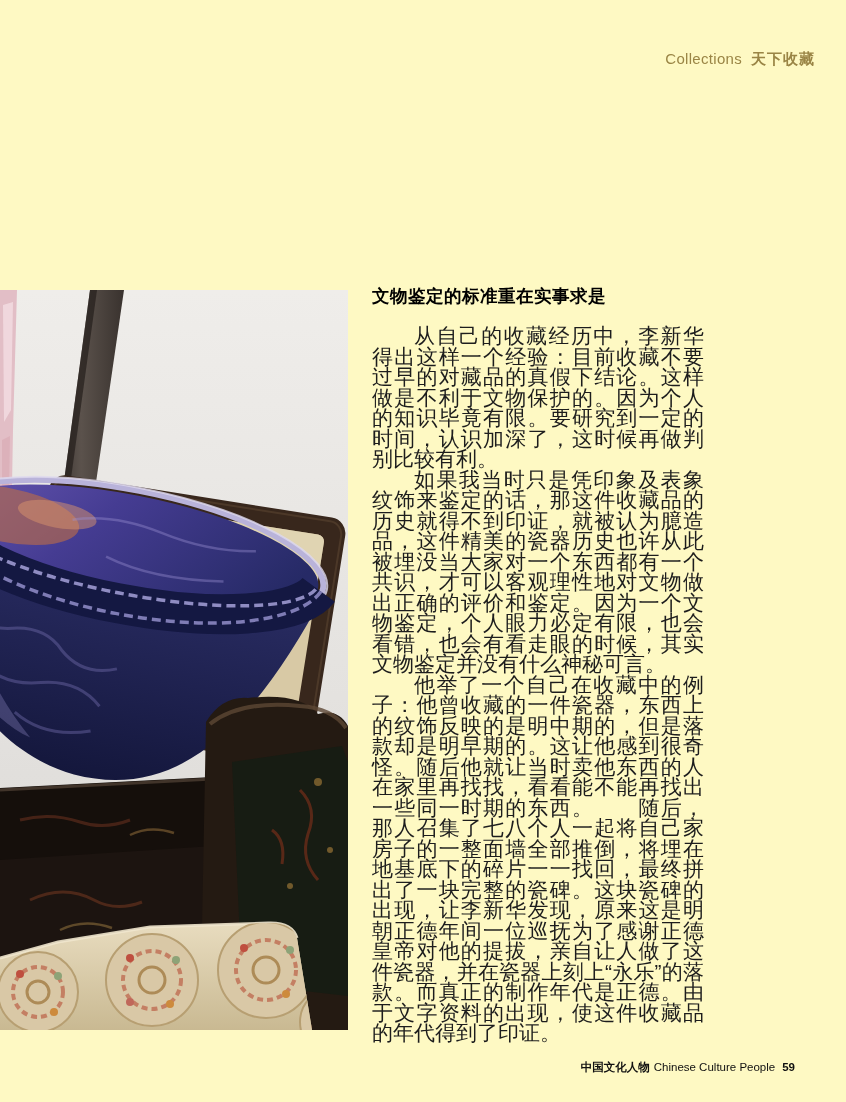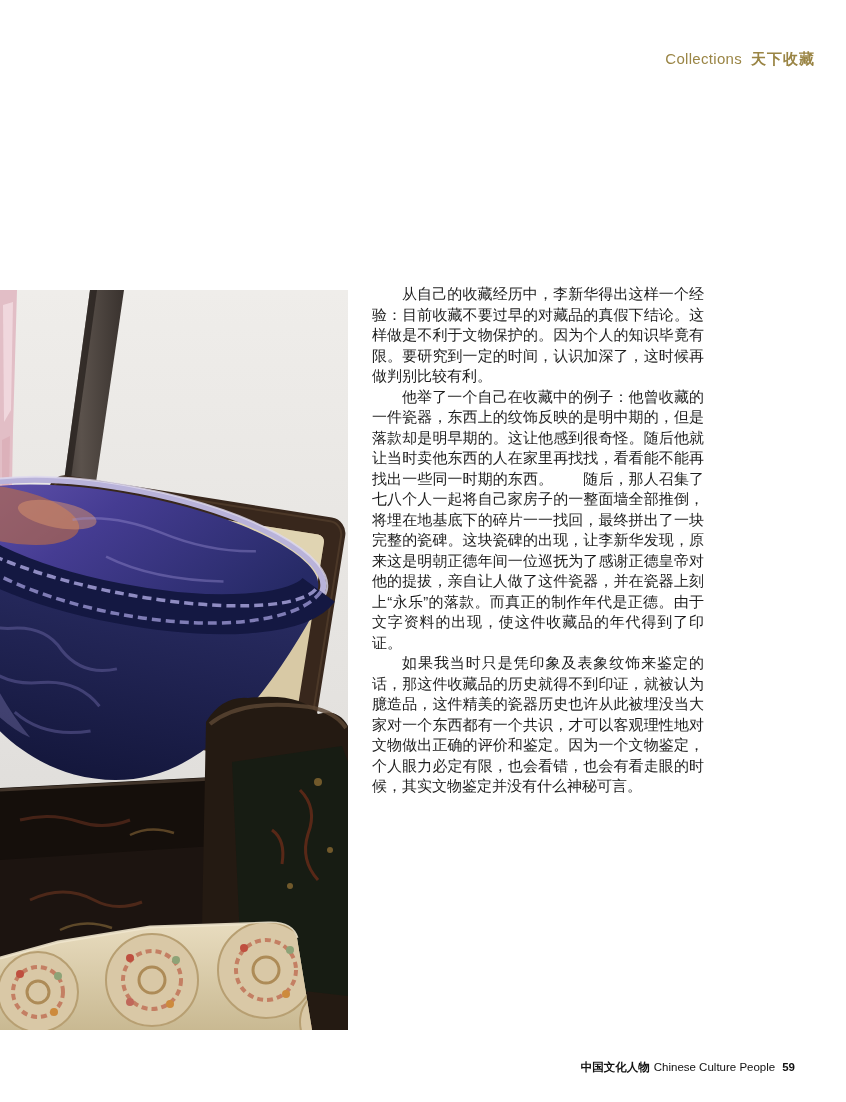--- a/index.html
+++ b/index.html
@@ -1,37 +1,37 @@
 <!DOCTYPE html>
 <html><head>
 <meta charset="utf-8">
 <style>
   html,body{margin:0;padding:0;background:#888;}
   .page{
     position:relative;width:846px;height:1102px;margin:0 auto;
-    background:#ffffff;overflow:hidden;
+    background:#fef9c3;overflow:hidden;
     font-family:"Liberation Sans","DejaVu Sans",sans-serif;
   }
   .header{
     position:absolute;top:50px;right:31px;
     font-size:15px;color:#9a8545;white-space:nowrap;
   }
   .header .h-en{font-weight:normal;letter-spacing:.3px;}
   .header .h-zh{font-weight:bold;margin-left:9px;letter-spacing:1px;}
   .photo{position:absolute;left:0;top:290px;width:348px;height:740px;margin:0;}
   .photo svg{display:block;}
   .article{
     position:absolute;left:372px;top:284px;width:332px;color:#1d1d1d;
   }
   .article h1{
     font-size:17.5px;font-weight:bold;color:#000;
     margin:0 0 18px 0;letter-spacing:.5px;
   }
   .article p{
-    font-size:15px;line-height:20.5px;margin:0;
+    font-size:21px;line-height:20.5px;margin:0;
     text-align:justify;text-indent:2em;
     text-justify:inter-ideograph;
   }
   .footer{
     position:absolute;top:1060px;right:51px;
     font-size:11.5px;color:#101010;white-space:nowrap;margin-left:8px;
   }
   .footer .f-zh{font-weight:bold;}
   .footer .f-en{margin-left:4px;}
   .footer .f-num{font-weight:bold;margin-left:7px;}
@@ -192,22 +192,23 @@
               <circle cx="334" cy="732" r="34" fill="#d9c8a6" stroke="#b79f72" stroke-width="2"></circle>
               <circle cx="334" cy="732" r="21" fill="none" stroke="#c47f63" stroke-width="4" stroke-dasharray="6 4"></circle>
             </g>
           </g>
         </g>
       </g>
     </svg>
   </figure>
 
   <div class="article">
+    <h1>文物鉴定的标准重在实事求是</h1>
     <p>从自己的收藏经历中，李新华得出这样一个经验：目前收藏不要过早的对藏品的真假下结论。这样做是不利于文物保护的。因为个人的知识毕竟有限。要研究到一定的时间，认识加深了，这时候再做判别比较有利。</p>
+    <p>如果我当时只是凭印象及表象纹饰来鉴定的话，那这件收藏品的历史就得不到印证，就被认为臆造品，这件精美的瓷器历史也许从此被埋没当大家对一个东西都有一个共识，才可以客观理性地对文物做出正确的评价和鉴定。因为一个文物鉴定，个人眼力必定有限，也会看错，也会有看走眼的时候，其实文物鉴定并没有什么神秘可言。</p>
     <p>他举了一个自己在收藏中的例子：他曾收藏的一件瓷器，东西上的纹饰反映的是明中期的，但是落款却是明早期的。这让他感到很奇怪。随后他就让当时卖他东西的人在家里再找找，看看能不能再找出一些同一时期的东西。　　随后，那人召集了七八个人一起将自己家房子的一整面墙全部推倒，将埋在地基底下的碎片一一找回，最终拼出了一块完整的瓷碑。这块瓷碑的出现，让李新华发现，原来这是明朝正德年间一位巡抚为了感谢正德皇帝对他的提拔，亲自让人做了这件瓷器，并在瓷器上刻上“永乐”的落款。而真正的制作年代是正德。由于文字资料的出现，使这件收藏品的年代得到了印证。</p>
-    <p>如果我当时只是凭印象及表象纹饰来鉴定的话，那这件收藏品的历史就得不到印证，就被认为臆造品，这件精美的瓷器历史也许从此被埋没当大家对一个东西都有一个共识，才可以客观理性地对文物做出正确的评价和鉴定。因为一个文物鉴定，个人眼力必定有限，也会看错，也会有看走眼的时候，其实文物鉴定并没有什么神秘可言。</p>
   </div>
 
   <div class="footer">
     <span class="f-zh">中国文化人物</span><span class="f-en">Chinese Culture People</span><span class="f-num">59</span>
   </div>
 
 </div>
 
 </body></html>

